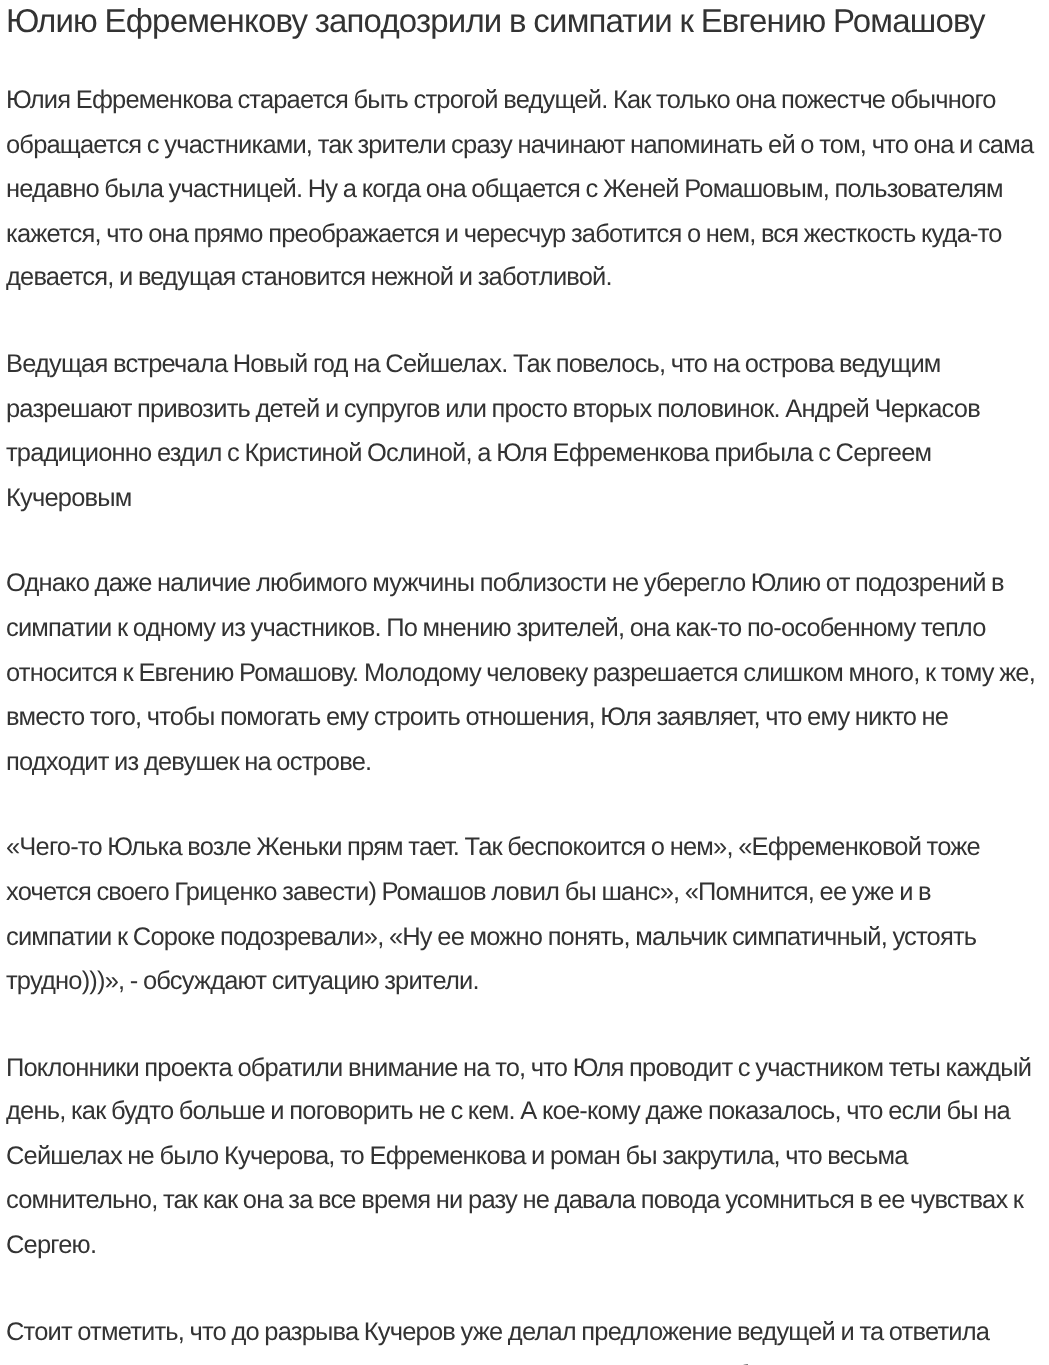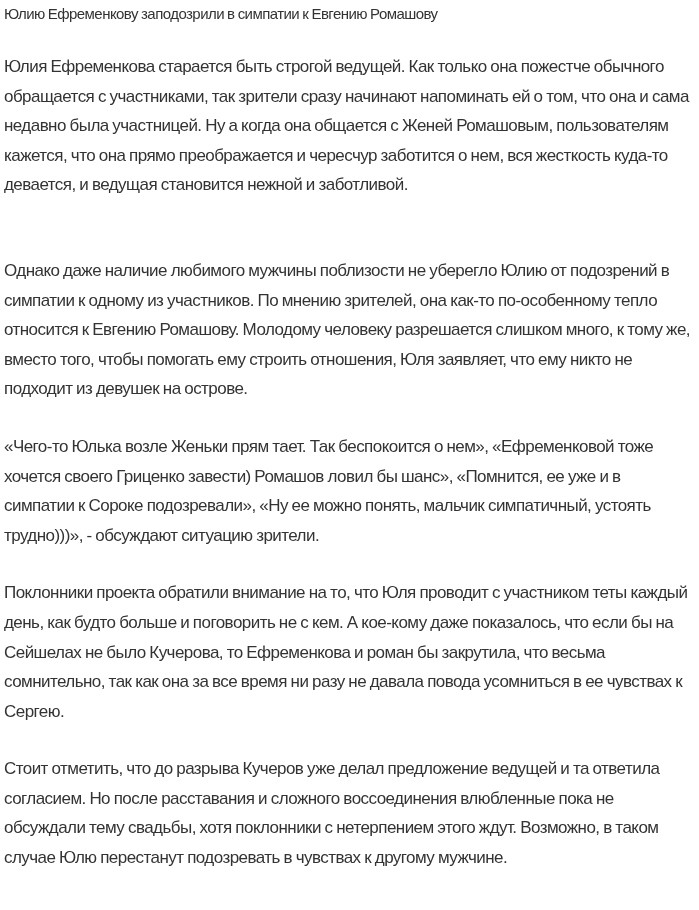--- a/index.html
+++ b/index.html
@@ -21,41 +21,42 @@
       color: #333333;
       font-family: "Liberation Sans", sans-serif;
       font-stretch: condensed;
       font-size: 17px;
       letter-spacing: -0.55px;
       word-spacing: -0.5px;
     }
     .title {
       margin: 0;
       padding-top: 2px;
-      font-size: 15px;
+      font-size: 22px;
       font-weight: normal;
       line-height: 24px;
     }
     .para {
       margin: 0;
       line-height: 29.6px;
     }
     .gap-title { height: 26px; }
     .gap { height: 28px; }
   </style>
 </head>
 <body>
 
 <div class="article">
   <h1 class="title">Юлию Ефременкову заподозрили в симпатии к Евгению Ромашову</h1>
   <div class="gap-title"></div>
 
   <p class="para">Юлия Ефременкова старается быть строгой ведущей. Как только она пожестче обычного обращается с участниками, так зрители сразу начинают напоминать ей о том, что она и сама недавно была участницей. Ну а когда она общается с Женей Ромашовым, пользователям кажется, что она прямо преображается и чересчур заботится о нем, вся жесткость куда-то девается, и ведущая становится нежной и заботливой.</p>
   <div class="gap"></div>
 
+  <p class="para">Ведущая встречала Новый год на Сейшелах. Так повелось, что на острова ведущим разрешают привозить детей и супругов или просто вторых половинок. Андрей Черкасов традиционно ездил с Кристиной Ослиной, а Юля Ефременкова прибыла с Сергеем Кучеровым</p>
   <div class="gap"></div>
 
   <p class="para">Однако даже наличие любимого мужчины поблизости не уберегло Юлию от подозрений в симпатии к одному из участников. По мнению зрителей, она как-то по-особенному тепло относится к Евгению Ромашову. Молодому человеку разрешается слишком много, к тому же, вместо того, чтобы помогать ему строить отношения, Юля заявляет, что ему никто не подходит из девушек на острове.</p>
   <div class="gap"></div>
 
   <p class="para">«Чего-то Юлька возле Женьки прям тает. Так беспокоится о нем», «Ефременковой тоже хочется своего Гриценко завести) Ромашов ловил бы шанс», «Помнится, ее уже и в симпатии к Сороке подозревали», «Ну ее можно понять, мальчик симпатичный, устоять трудно)))», - обсуждают ситуацию зрители.</p>
   <div class="gap"></div>
 
   <p class="para">Поклонники проекта обратили внимание на то, что Юля проводит с участником теты каждый день, как будто больше и поговорить не с кем. А кое-кому даже показалось, что если бы на Сейшелах не было Кучерова, то Ефременкова и роман бы закрутила, что весьма сомнительно, так как она за все время ни разу не давала повода усомниться в ее чувствах к Сергею.</p>
   <div class="gap"></div>

